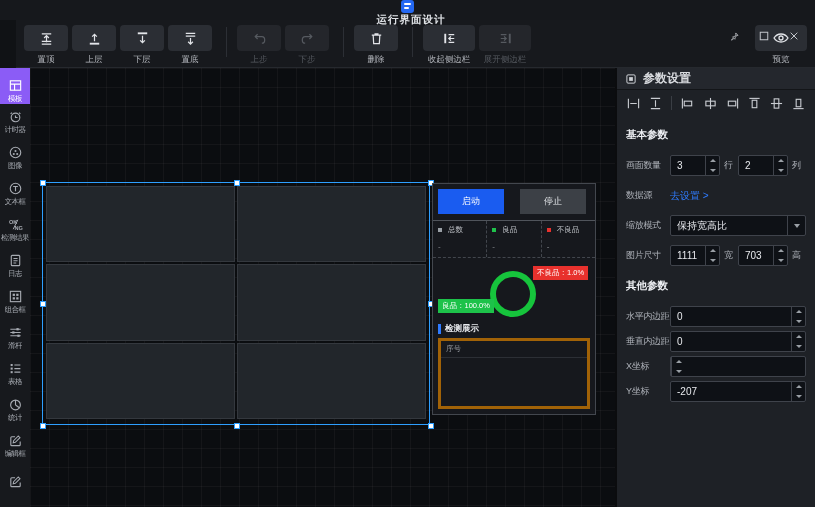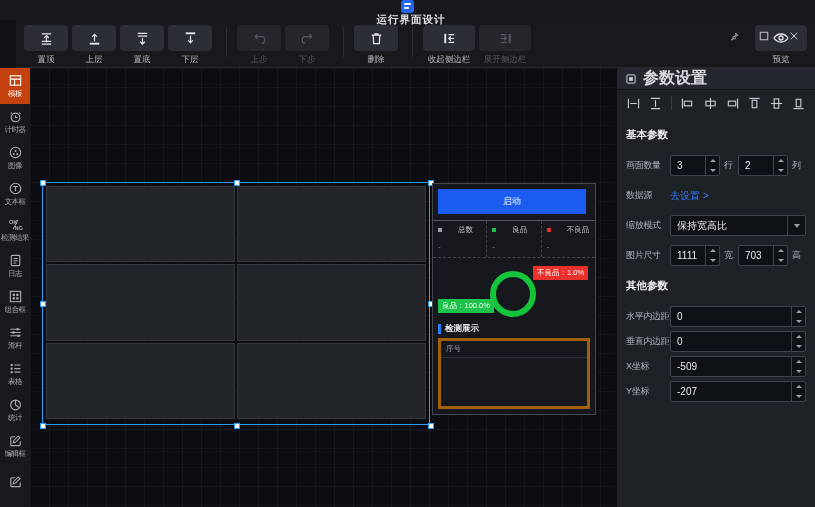--- a/index.html
+++ b/index.html
@@ -30,21 +30,21 @@
   .tb-sep { width:1px; height:30px; background:#2c2f35; margin:2px 10px 0; }
   .tool.preview { margin-left:auto; margin-right:16px; }
 
   
   .sidebar { position:absolute; left:0; top:68px; width:30px; height:439px; background:#17191d;
              display:flex; flex-direction:column; overflow:hidden; }
   .side-item { height:36px; display:flex; flex-direction:column; align-items:center; justify-content:center;
                color:#a7abb2; flex-shrink:0; }
   .side-item .s-label { font-size:7.5px; letter-spacing:-0.5px; margin-top:1px; white-space:nowrap;
                         max-width:30px; overflow:hidden; }
-  .side-item.active { background:#c2410c; color:#ffffff; }
+  .side-item.active { background:#8b5cf6; color:#ffffff;justify-content:flex-end; }
 
   
   .canvas { position:absolute; left:30px; top:68px; width:585px; height:439px; background:#0b0d10;
             background-image:linear-gradient(to right, rgba(255,255,255,0.04) 1px, transparent 1px),
                              linear-gradient(to bottom, rgba(255,255,255,0.04) 1px, transparent 1px);
             background-size:19px 19px; overflow:hidden; }
   .selection { position:absolute; left:12px; top:114px; width:388px; height:243px;
                border:1px solid #2e9fff; }
   .sel-grid { position:absolute; left:3px; top:3px; right:3px; bottom:5px;
               display:grid; grid-template-columns:1fr 1fr; grid-template-rows:1fr 1fr 1fr; gap:2px; }
@@ -56,21 +56,21 @@
              background:#16181d; border:1px solid #43474e; display:flex; flex-direction:column; }
   .mon-btns { display:flex; gap:16px; margin:5px 9px 0 5px; }
   .mon-btn { flex:1; height:25px; display:flex; align-items:center; justify-content:center;
              font-size:9px; color:#fff; }
   .mon-btn.start { background:#1a5cf0; }
   .mon-btn.stop { background:#3c4046; color:#e6e8ec; }
   .mon-stats { margin-top:6px; border-top:1px solid #50545b; border-bottom:1px dashed #42464d;
                display:flex; height:38px; }
   .stat-col { flex:1; padding:4px 5px; }
   .stat-col.sep { border-right:1px dashed #42464d; }
-  .stat-head { display:flex; align-items:center; gap:16px; }
+  .stat-head { display:flex; align-items:center; gap:6px; }
   .dot { width:4px; height:4px; flex-shrink:0; }
   .dot-gray { background:#9aa0a6; } .dot-green { background:#1fc24b; } .dot-red { background:#e8312d; }
   .stat-label { font-size:7.5px; color:#c3c6cb; white-space:nowrap; }
   .stat-value { font-size:8px; color:#8d9096; margin-top:7px; }
   .mon-chart { height:62px; position:relative; }
   .ring { position:absolute; left:57px; top:13px; width:46px; height:46px; border:6px solid #16c43c;
           border-radius:50%; }
   .badge { position:absolute; font-size:7.5px; color:#fff; padding:2px 4px; white-space:nowrap; }
   .badge.red { background:#e8312d; left:100px; top:8px; }
   .badge.green { background:#1dc24a; left:5px; top:41px; }
@@ -78,21 +78,21 @@
   .blue-bar { width:3px; height:10px; background:#2f7bff; }
   .mon-result-title { font-size:8.5px; font-weight:bold; color:#e8eaee; }
   .mon-table { flex:1; margin:0 5px 5px; border:3px solid #a16207; }
   .mon-th { font-size:7.5px; color:#989ca3; padding:3px 5px; border-bottom:1px solid #2c2f35; }
 
   
   .inspector { position:absolute; left:615px; top:68px; width:200px; height:439px; background:#1e2126;
                border-left:2px solid #0b0c0e; }
   .insp-header { height:22px; background:#24272d; border-bottom:1px solid #131518;
                  display:flex; align-items:center; gap:6px; padding:0 8px; }
-  .insp-title { font-size:16px; color:#d8dade; font-weight:bold; }
+  .insp-title { font-size:12px; color:#d8dade; font-weight:bold; }
   .insp-align { height:26px; display:flex; align-items:center; justify-content:space-between;
                 padding:0 10px; color:#c9ccd1; }
   .al-sep { width:1px; height:14px; background:#3a3e44; }
   .al-btn { display:flex; align-items:center; justify-content:center; }
   .insp-body { padding:4px 9px 0; }
   .sec-title { font-size:10.5px; font-weight:bold; color:#edeff3; margin:8px 0 13px; }
   .f-row { display:flex; align-items:center; margin-bottom:9px; min-height:21px; }
   .f-row.tight { margin-bottom:4px; }
   .f-label { width:44px; font-size:9px; color:#aeb2b9; flex-shrink:0; letter-spacing:-0.3px; }
   .unit { font-size:9px; color:#aeb2b9; margin:0 5px 0 4px; }
@@ -161,34 +161,34 @@
           <svg width="17" height="17" viewBox="0 0 18 18">
             <path d="M4 14.5h10" stroke="currentColor" stroke-width="2" fill="none"></path>
             <path d="M9 12V4.5M6.5 7L9 4.5 11.5 7" stroke="currentColor" stroke-width="1.3" fill="none"></path>
           </svg>
         </span>
       <span class="tool-label">上层</span>
     </div>
     <div class="tool">
       <span class="tool-btn">
           <svg width="17" height="17" viewBox="0 0 18 18">
+            <path d="M4 3.5h10" stroke="currentColor" stroke-width="2" fill="none"></path>
+            <path d="M9 6v7.5M6.5 11L9 13.5 11.5 11" stroke="currentColor" stroke-width="1.3" fill="none"></path>
+          </svg>
+        </span>
+      <span class="tool-label">下层</span>
+    </div>
+    <div class="tool">
+      <span class="tool-btn">
+          <svg width="17" height="17" viewBox="0 0 18 18">
             <path d="M4 3.5h10M4 6.5h10" stroke="currentColor" stroke-width="1.3" fill="none"></path>
             <path d="M9 8.5V15M6.5 12.5L9 15l2.5-2.5" stroke="currentColor" stroke-width="1.3" fill="none"></path>
           </svg>
         </span>
       <span class="tool-label">置底</span>
-    </div>
-    <div class="tool">
-      <span class="tool-btn">
-          <svg width="17" height="17" viewBox="0 0 18 18">
-            <path d="M4 3.5h10" stroke="currentColor" stroke-width="2" fill="none"></path>
-            <path d="M9 6v7.5M6.5 11L9 13.5 11.5 11" stroke="currentColor" stroke-width="1.3" fill="none"></path>
-          </svg>
-        </span>
-      <span class="tool-label">下层</span>
     </div>
     <span class="tb-sep"></span>
     <div class="tool disabled">
       <span class="tool-btn">
           <svg width="17" height="17" viewBox="0 0 18 18">
             <path d="M4.5 7h7c2 0 3 1.5 3 3.5s-1 3.5-3 3.5" fill="none" stroke="currentColor" stroke-width="1.3"></path>
             <path d="M7 4.5L4.5 7 7 9.5" fill="none" stroke="currentColor" stroke-width="1.3"></path>
           </svg>
         </span>
       <span class="tool-label">上步</span>
@@ -355,20 +355,21 @@
       <span class="handle" style="left:-3px;top:118px"></span>
       <span class="handle" style="left:385px;top:118px"></span>
       <span class="handle" style="left:-3px;top:240px"></span>
       <span class="handle" style="left:191px;top:240px"></span>
       <span class="handle" style="left:385px;top:240px"></span>
     </div>
 
     <div class="monitor">
       <div class="mon-btns">
         <div class="mon-btn start">启动</div>
+        <div class="mon-btn stop">停止</div>
       </div>
       <div class="mon-stats">
         <div class="stat-col sep">
           <div class="stat-head">
               <span class="dot dot-gray"></span>
               <span class="stat-label">总数</span>
             </div>
           <div class="stat-value">-</div>
         </div>
         <div class="stat-col sep">
@@ -562,21 +563,20 @@
               <span class="spin-dn">
                 <span></span>
               </span>
             </span>
         </div>
       </div>
 
       <div class="f-row tight">
         <span class="f-label">X坐标</span>
         <div class="spin grow">
-          <span class="spin-val">-509</span>
           <span class="spin-btns">
               <span class="spin-up">
                 <span></span>
               </span>
               <span class="spin-dn">
                 <span></span>
               </span>
             </span>
         </div>
       </div>

